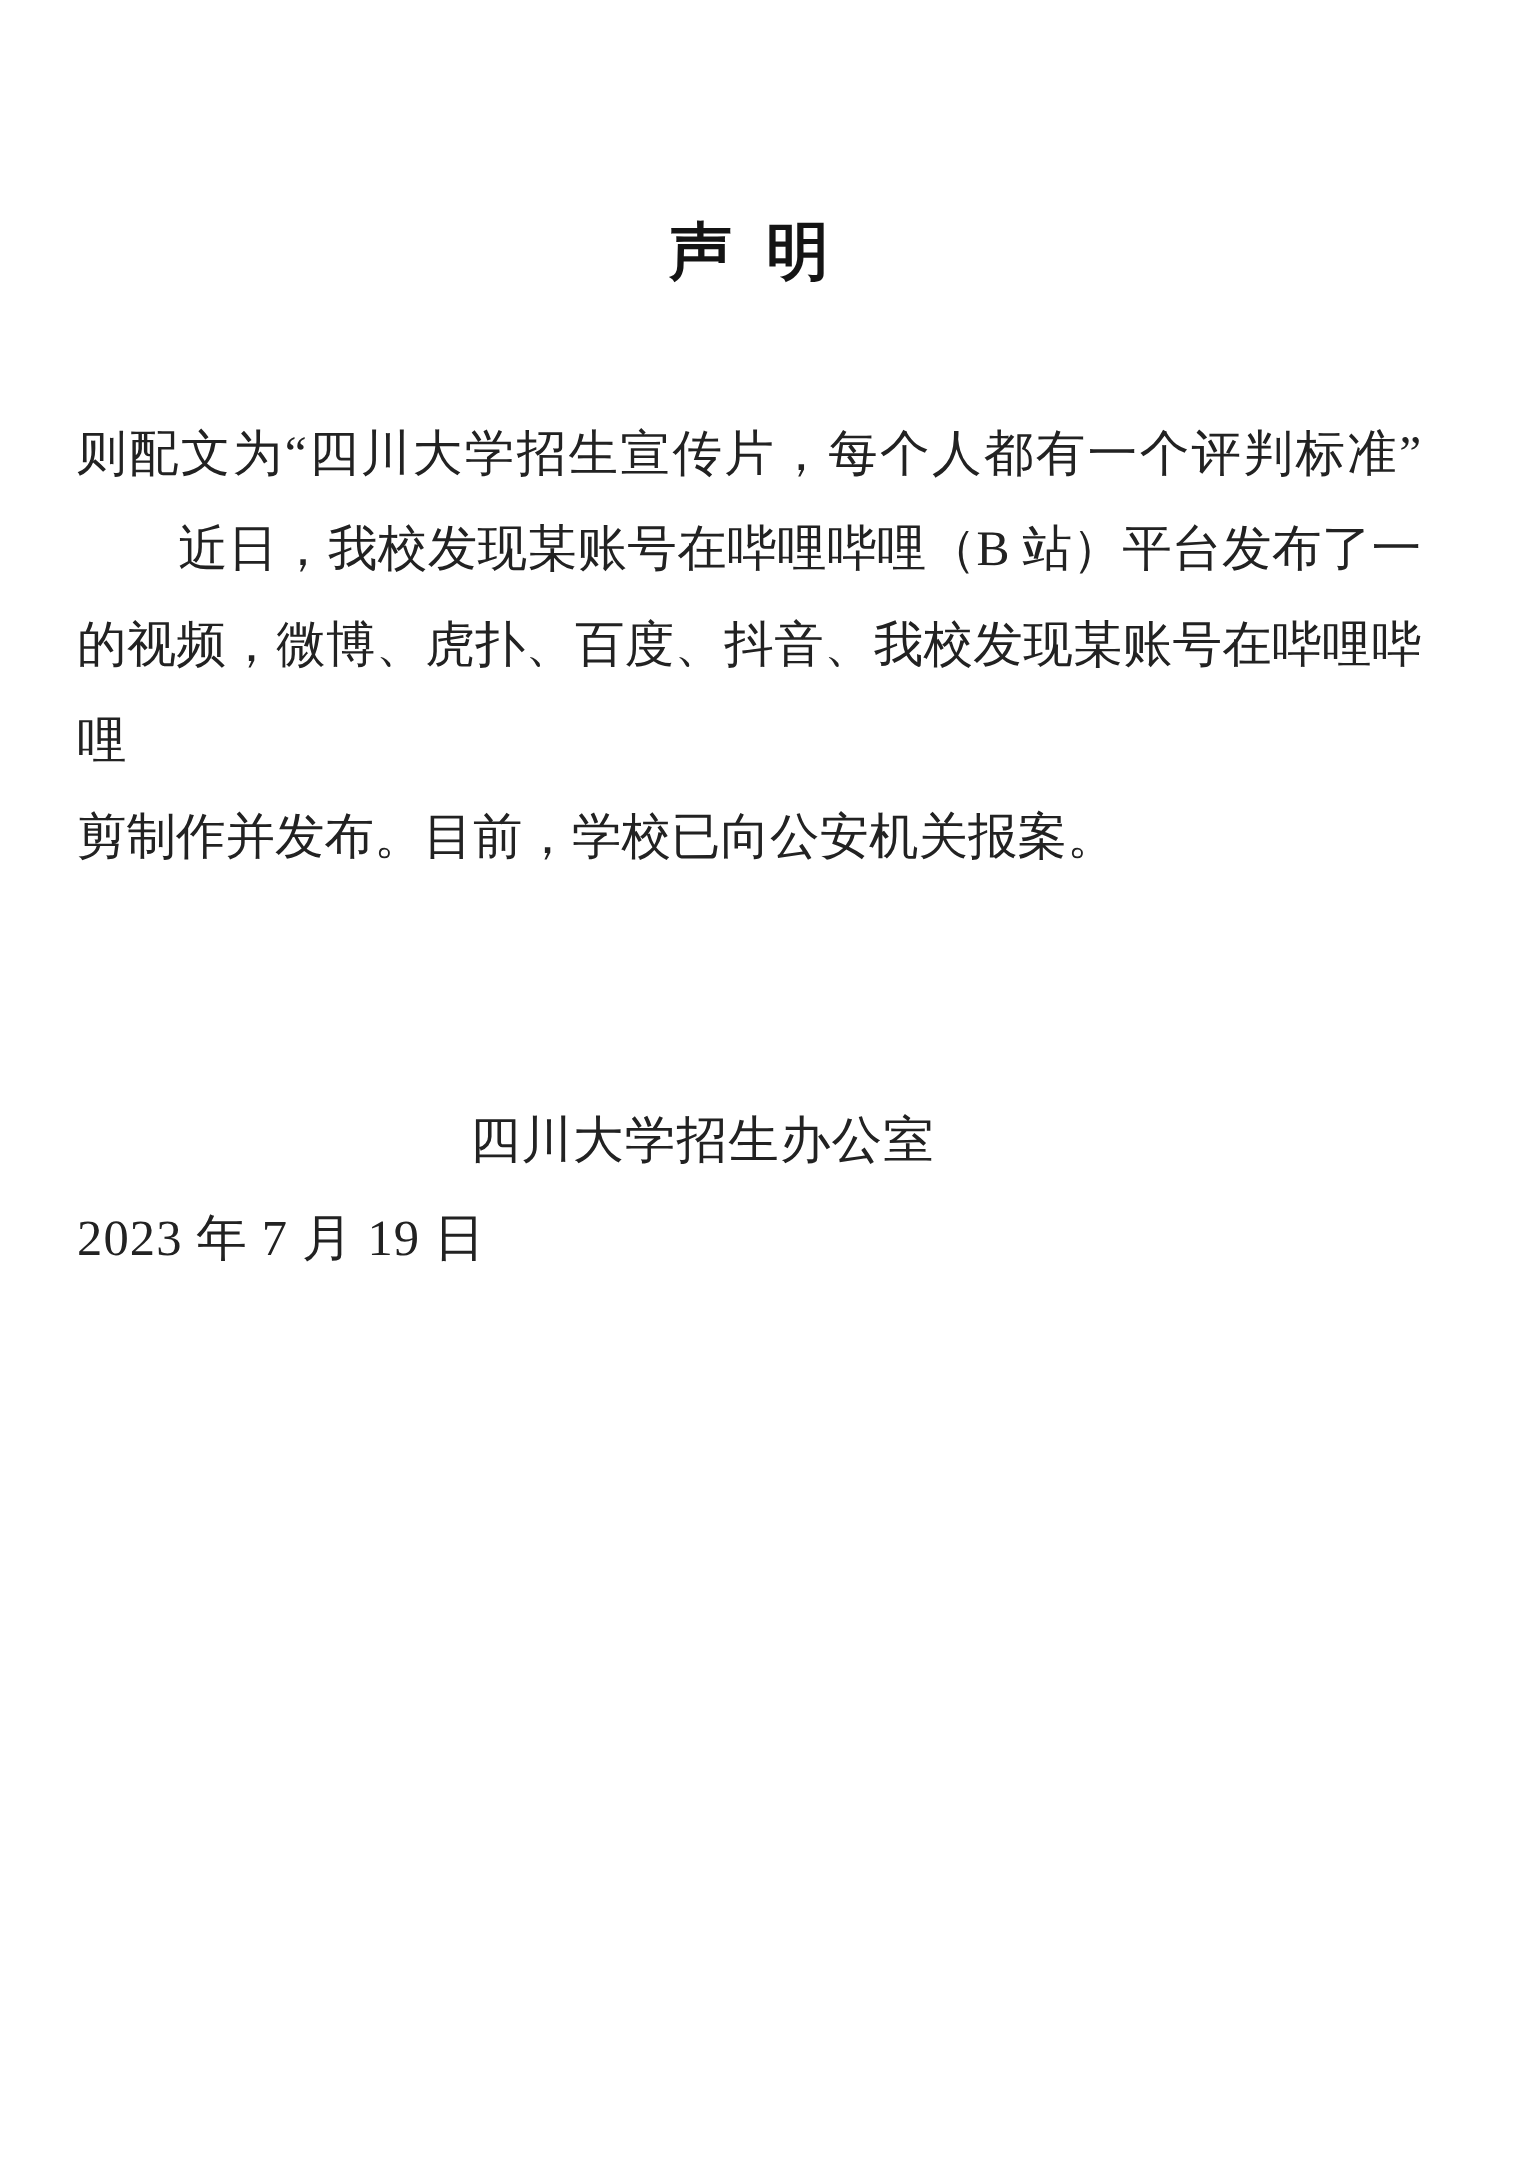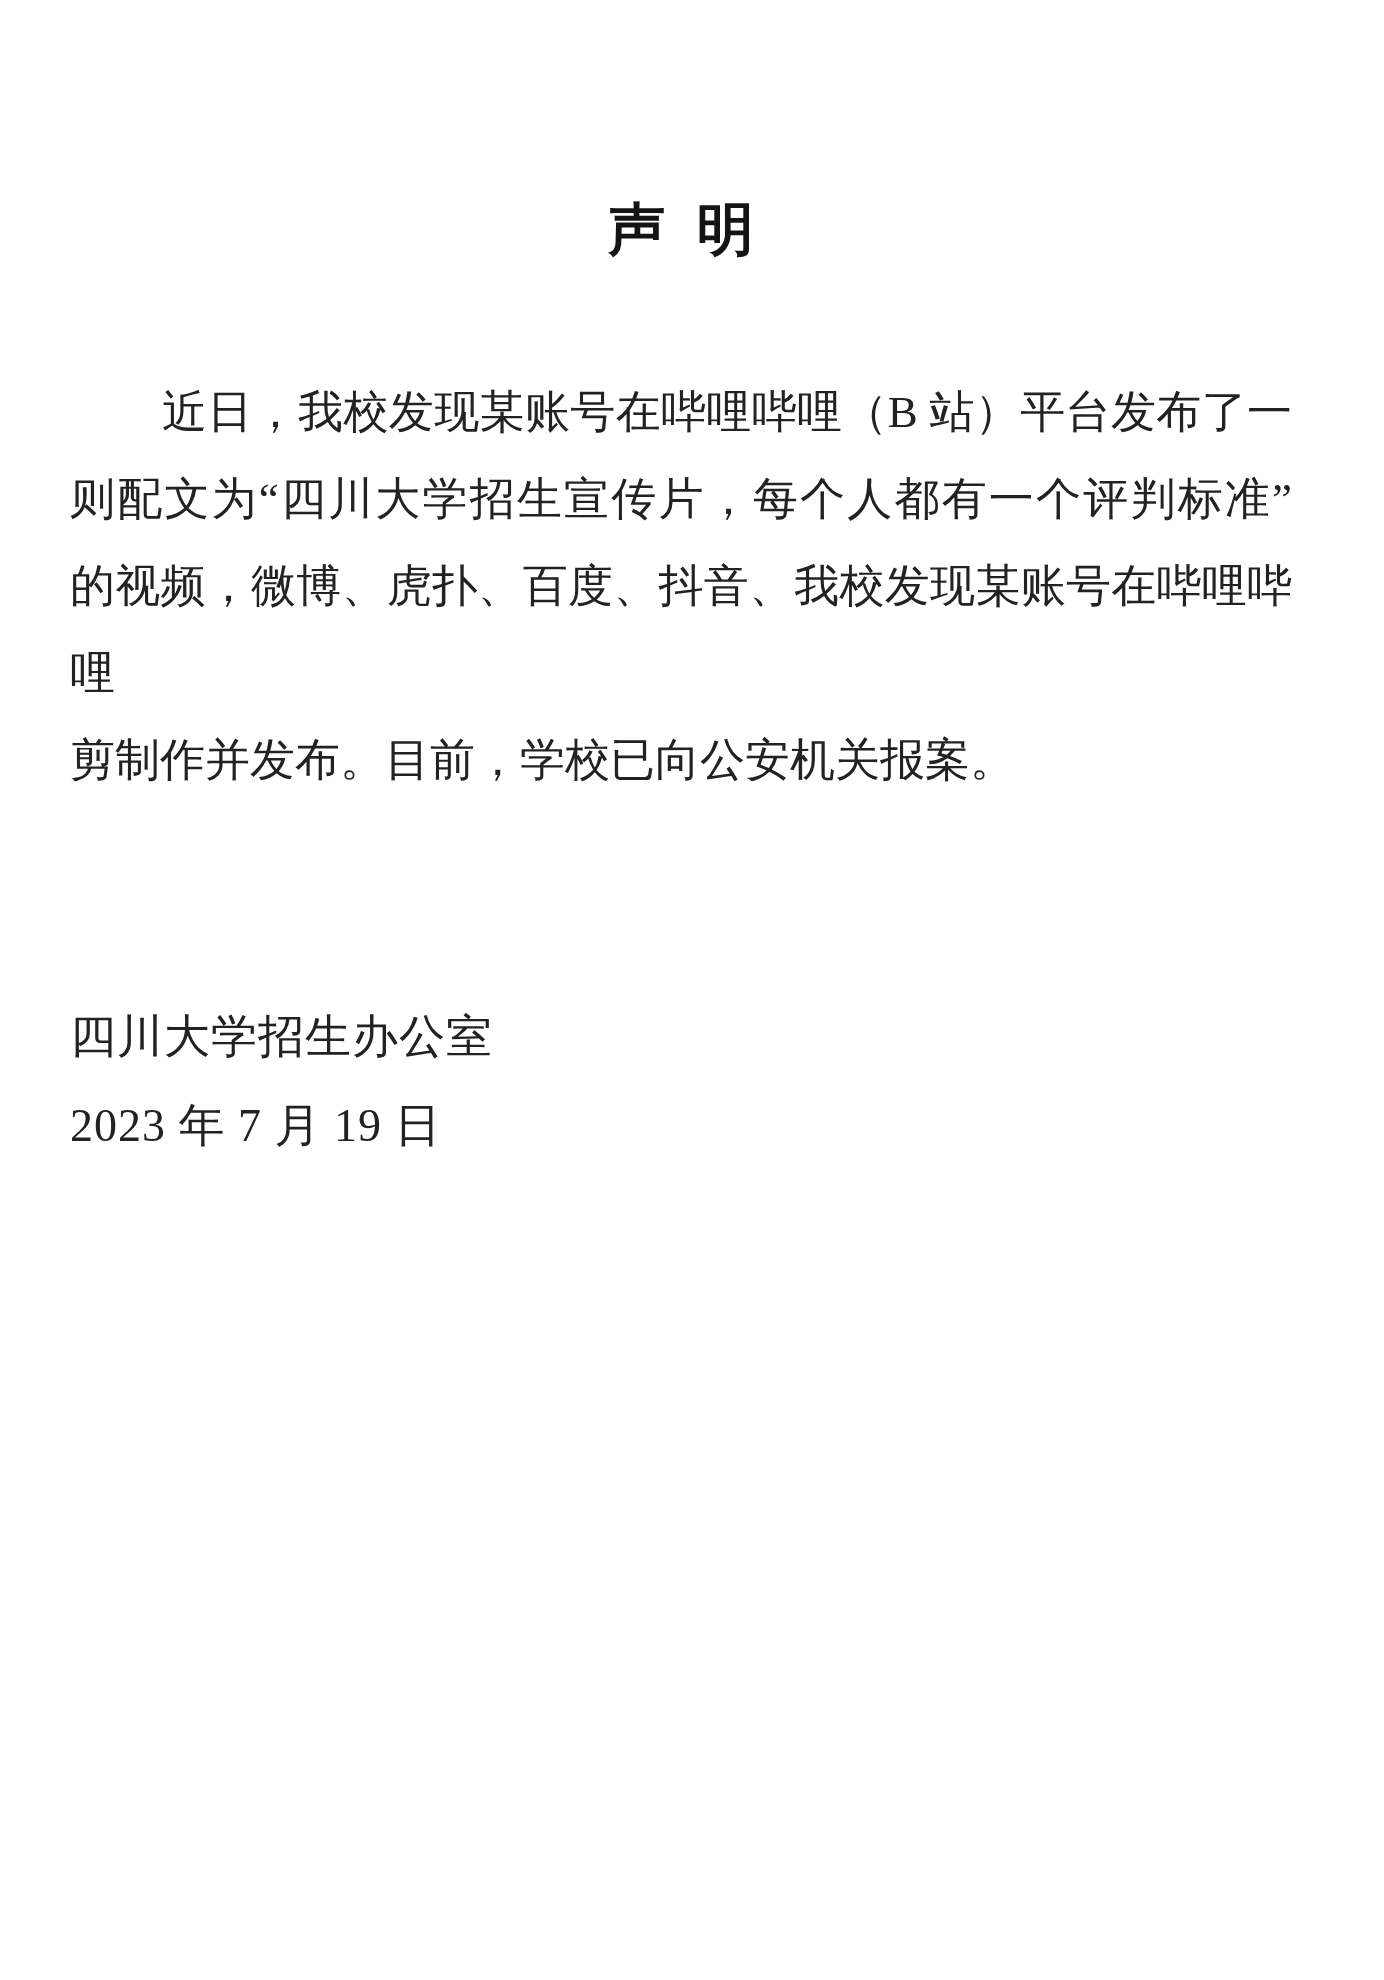--- a/index.html
+++ b/index.html
@@ -46,40 +46,40 @@
   .sig-block {
     position: absolute;
     top: 992px;
     left: 70px;
     right: 92px;
     font-size: 46px;
     line-height: 89px;
     color: #222222;
   }
   .sig-office {
-    text-align: left;
+    text-align: center;
     padding-right: 85px;
     letter-spacing: 1px;
   }
   .sig-date {
     text-align: left;
     padding-right: 135px;
     letter-spacing: 1px;
   }
 </style>
 </head>
 <body>
 
 <div class="page">
 
   <div class="doc-title">声 明</div>
 
   <div class="body-block">
+    <div class="body-line">则配文为“四川大学招生宣传片，每个人都有一个评判标准”</div>
     <div class="body-line first">近日，我校发现某账号在哔哩哔哩（B 站）平台发布了一</div>
-    <div class="body-line">则配文为“四川大学招生宣传片，每个人都有一个评判标准”</div>
     <div class="body-line">的视频，微博、虎扑、百度、抖音、我校发现某账号在哔哩哔哩</div>
     <div class="body-line last">剪制作并发布。目前，学校已向公安机关报案。</div>
   </div>
 
   <div class="sig-block">
     <div class="sig-office">四川大学招生办公室</div>
     <div class="sig-date">2023 年 7 月 19 日</div>
   </div>
 
 </div>

